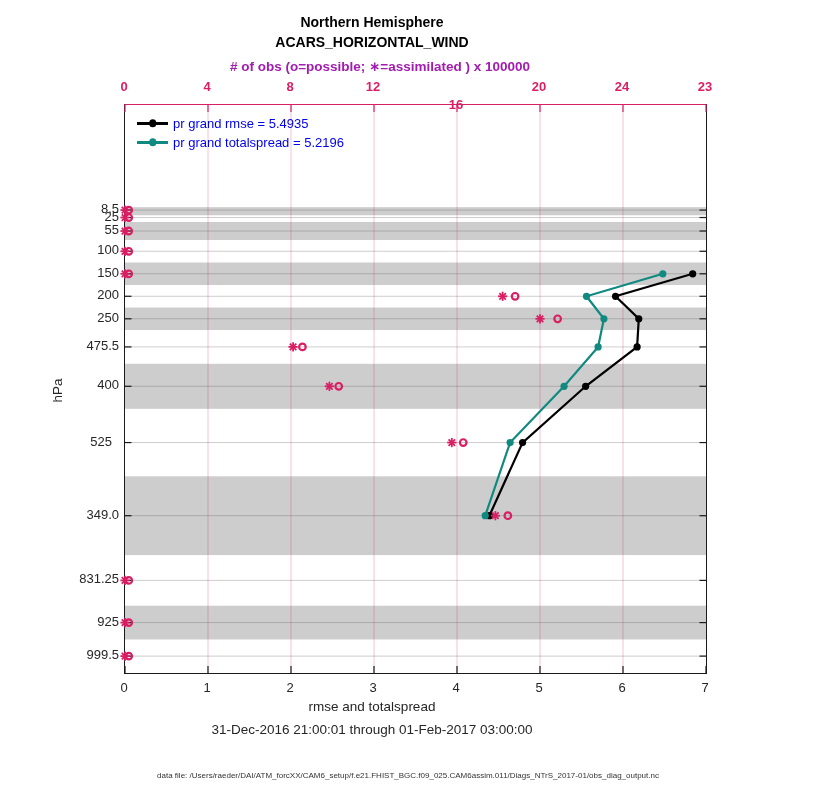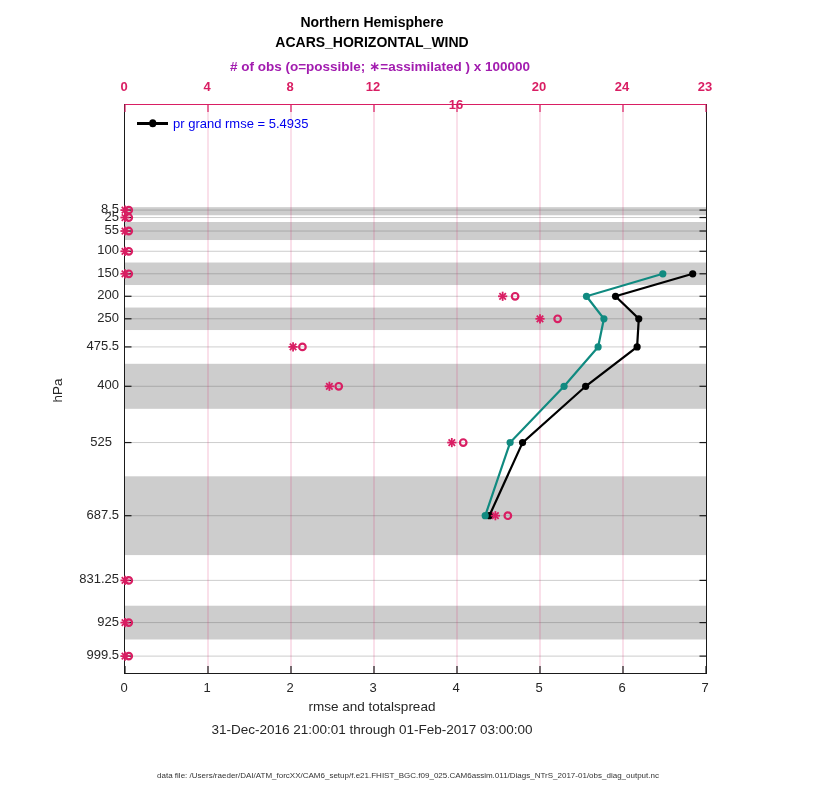--- a/index.html
+++ b/index.html
@@ -212,35 +212,41 @@
         <line x1="-3.2521999999999998" y1="547.8698285261489" x2="3.2521999999999998" y2="554.374228526149" stroke="#d91e63" stroke-width="1.8"></line>
         <line x1="-3.2521999999999998" y1="554.374228526149" x2="3.2521999999999998" y2="547.8698285261489" stroke="#d91e63" stroke-width="1.8"></line>
       </svg>
     <div id="legend">
       <div class="legend-item">
         <span class="legend-swatch" style="background: rgb(0, 0, 0);">
             <span class="legend-dot" style="background: rgb(0, 0, 0);"></span>
           </span>
         <span class="legend-label">pr grand rmse = 5.4935</span>
       </div>
+      <div class="legend-item">
+        <span class="legend-swatch" style="background: rgb(16, 138, 128);">
+            <span class="legend-dot" style="background: rgb(16, 138, 128);"></span>
+          </span>
+        <span class="legend-label">pr grand totalspread = 5.2196</span>
+      </div>
     </div>
   </div>
 
   <div id="left-tick-col">
       <div class="tick-label y-tick-label" style="position: absolute; left: 34px; top: 201.094px; width: 85px; text-align: right;">8.5</div>
       <div class="tick-label y-tick-label" style="position: absolute; left: 34px; top: 208.52px; width: 85px; text-align: right;">25</div>
       <div class="tick-label y-tick-label" style="position: absolute; left: 34px; top: 222.022px; width: 85px; text-align: right;">55</div>
       <div class="tick-label y-tick-label" style="position: absolute; left: 34px; top: 242.276px; width: 85px; text-align: right;">100</div>
       <div class="tick-label y-tick-label" style="position: absolute; left: 34px; top: 264.78px; width: 85px; text-align: right;">150</div>
       <div class="tick-label y-tick-label" style="position: absolute; left: 34px; top: 287.284px; width: 85px; text-align: right;">200</div>
       <div class="tick-label y-tick-label" style="position: absolute; left: 34px; top: 309.788px; width: 85px; text-align: right;">250</div>
       <div class="tick-label y-tick-label" style="position: absolute; left: 34px; top: 337.918px; width: 85px; text-align: right;">475.5</div>
       <div class="tick-label y-tick-label" style="position: absolute; left: 34px; top: 377.3px; width: 85px; text-align: right;">400</div>
       <div class="tick-label y-tick-label" style="position: absolute; left: 27px; top: 433.559px; width: 85px; text-align: right;">525</div>
-      <div class="tick-label y-tick-label" style="position: absolute; left: 34px; top: 506.697px; width: 85px; text-align: right;">687.5</div>
+      <div class="tick-label y-tick-label" style="position: absolute; left: 34px; top: 506.697px; width: 85px; text-align: right;">349.0</div>
       <div class="tick-label y-tick-label" style="position: absolute; left: 34px; top: 571.396px; width: 85px; text-align: right;">831.25</div>
       <div class="tick-label y-tick-label" style="position: absolute; left: 34px; top: 613.591px; width: 85px; text-align: right;">925</div>
       <div class="tick-label y-tick-label" style="position: absolute; left: 34px; top: 647.122px; width: 85px; text-align: right;">999.5</div>
     </div>
   <div id="ylabel" class="abs">hPa</div>
 
   <div id="bottom-tick-row">
       <div class="tick-label x-tick-label" style="position: absolute; left: 99px; top: 680px; width: 50px; text-align: center;">0</div>
       <div class="tick-label x-tick-label" style="position: absolute; left: 182px; top: 680px; width: 50px; text-align: center;">1</div>
       <div class="tick-label x-tick-label" style="position: absolute; left: 265px; top: 680px; width: 50px; text-align: center;">2</div>

